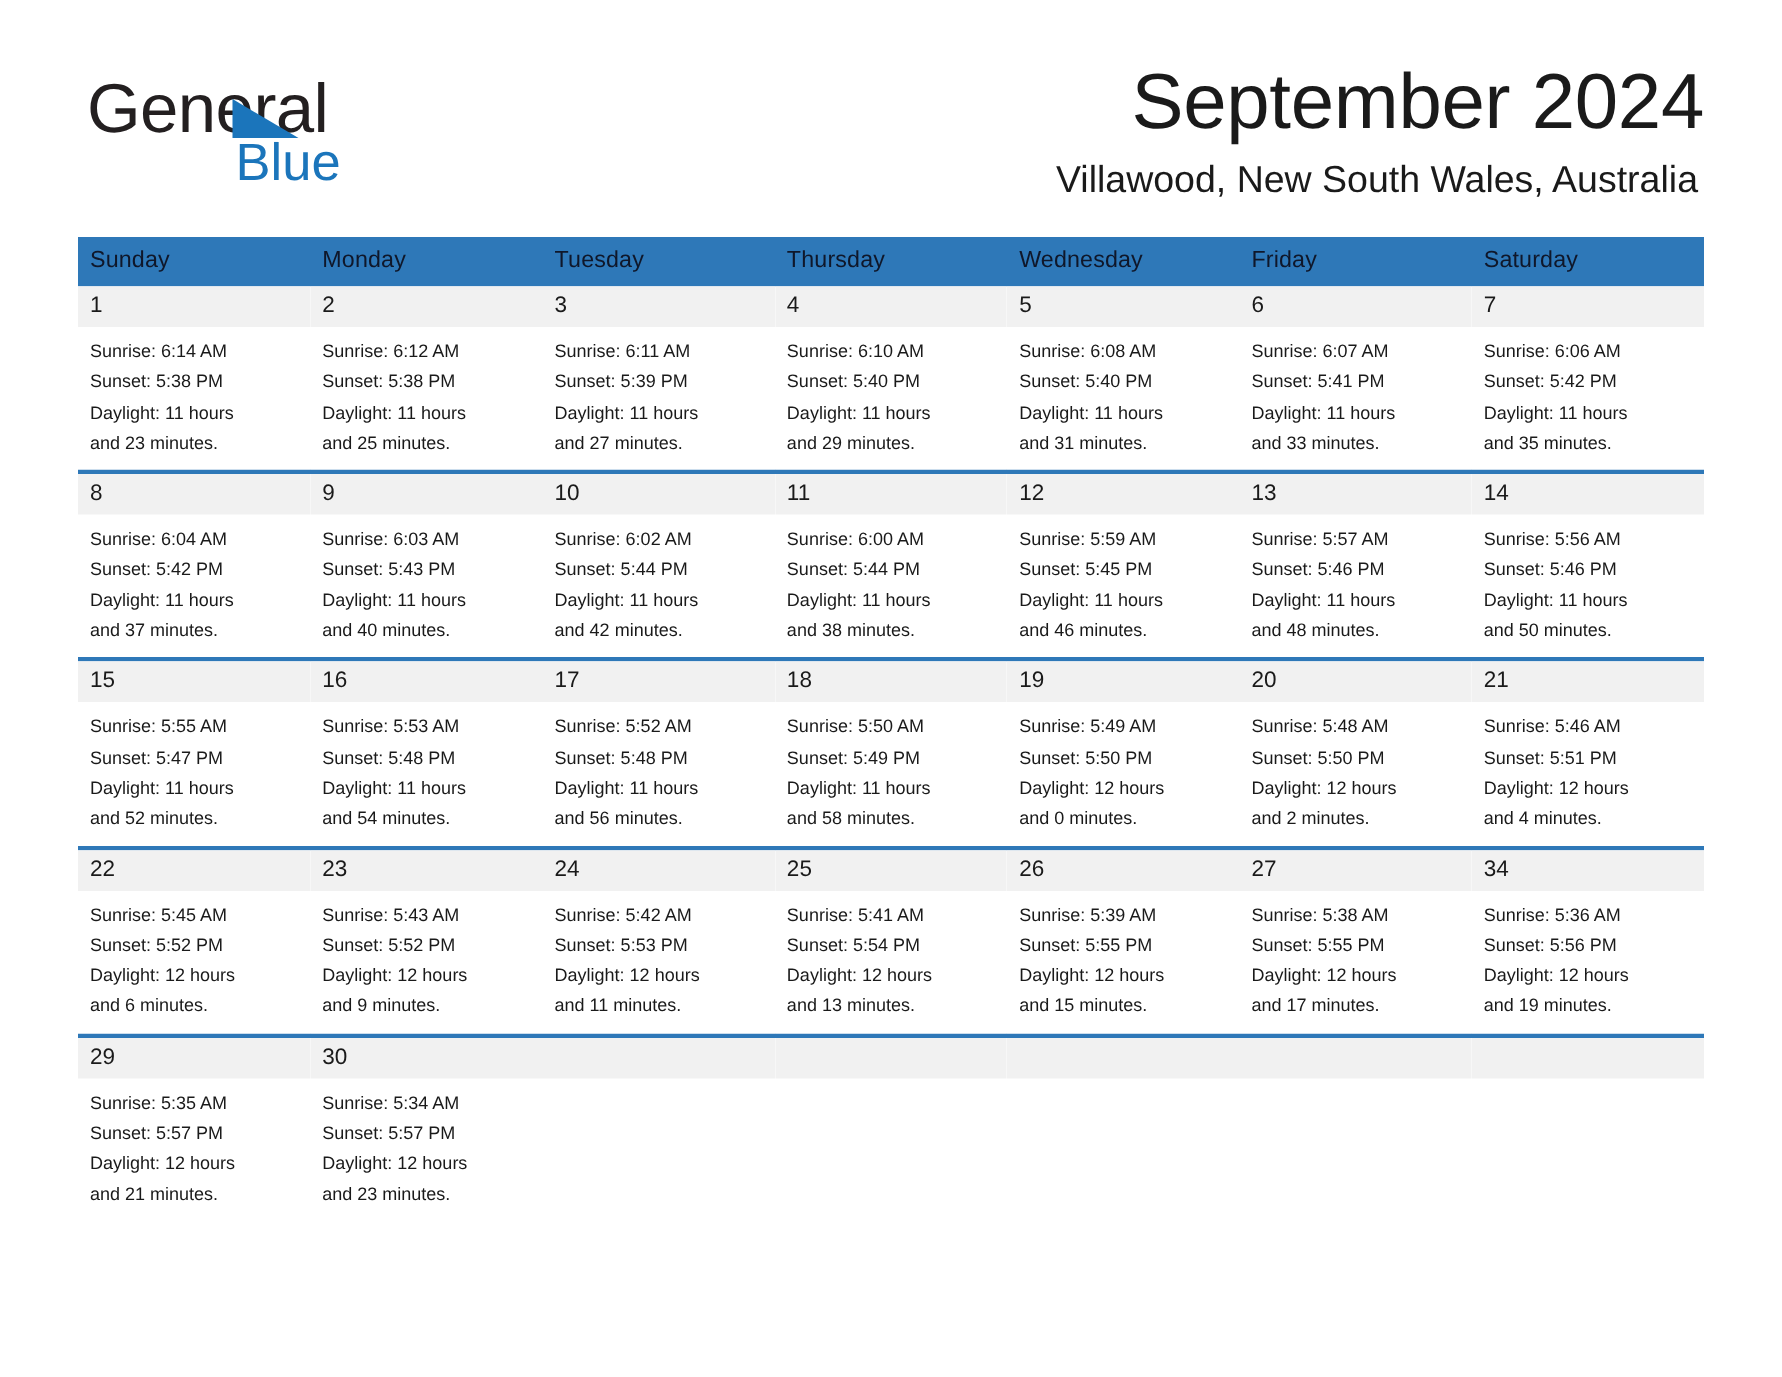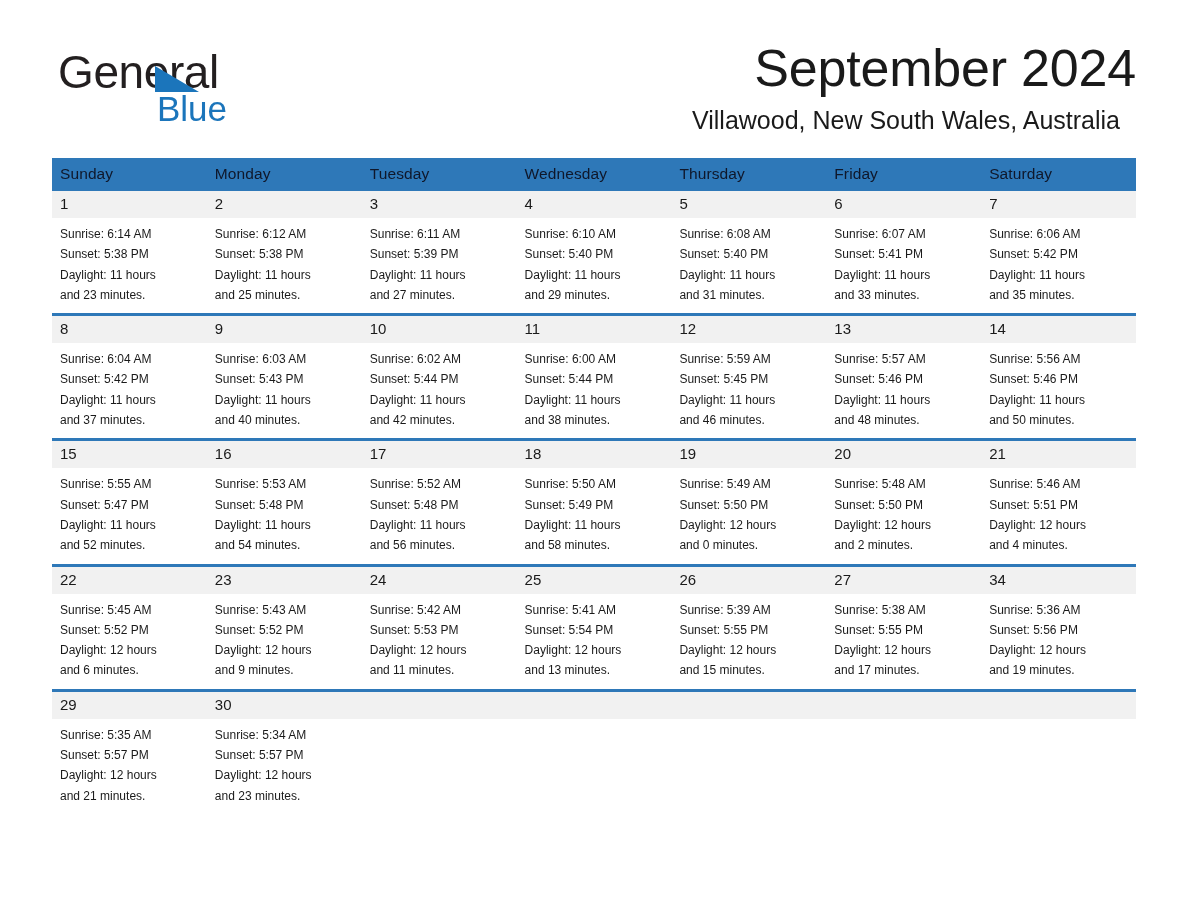--- a/index.html
+++ b/index.html
@@ -69,21 +69,21 @@
     top: 0;
     font-size: 52px;
     font-weight: 400;
     color: #1a1a1a;
     text-align: right;
     line-height: 52px;
     letter-spacing: -0.2px;
   }
   .subtitle {
     position: absolute;
-    right: 16px;
+    right: 4px;
     top: 62px;
     font-size: 25px;
     font-weight: 400;
     color: #1a1a1a;
     text-align: right;
     line-height: 32px;
   }
 
   
   .cal {
@@ -157,22 +157,22 @@
     <div class="title">September 2024</div>
     <div class="subtitle">Villawood, New South Wales, Australia</div>
   </div>
 
   <div class="cal">
 
     <div class="row head-row">
       <div class="head-cell">Sunday</div>
       <div class="head-cell">Monday</div>
       <div class="head-cell">Tuesday</div>
+      <div class="head-cell">Thursday</div>
       <div class="head-cell">Wednesday</div>
-      <div class="head-cell">Thursday</div>
       <div class="head-cell">Friday</div>
       <div class="head-cell">Saturday</div>
     </div>
 
     <div class="week first">
       <div class="cell">
         <div class="daynum">1</div>
         <div class="info">
           <div>Sunrise: 6:14 AM</div>
           <div>Sunset: 5:38 PM</div>

